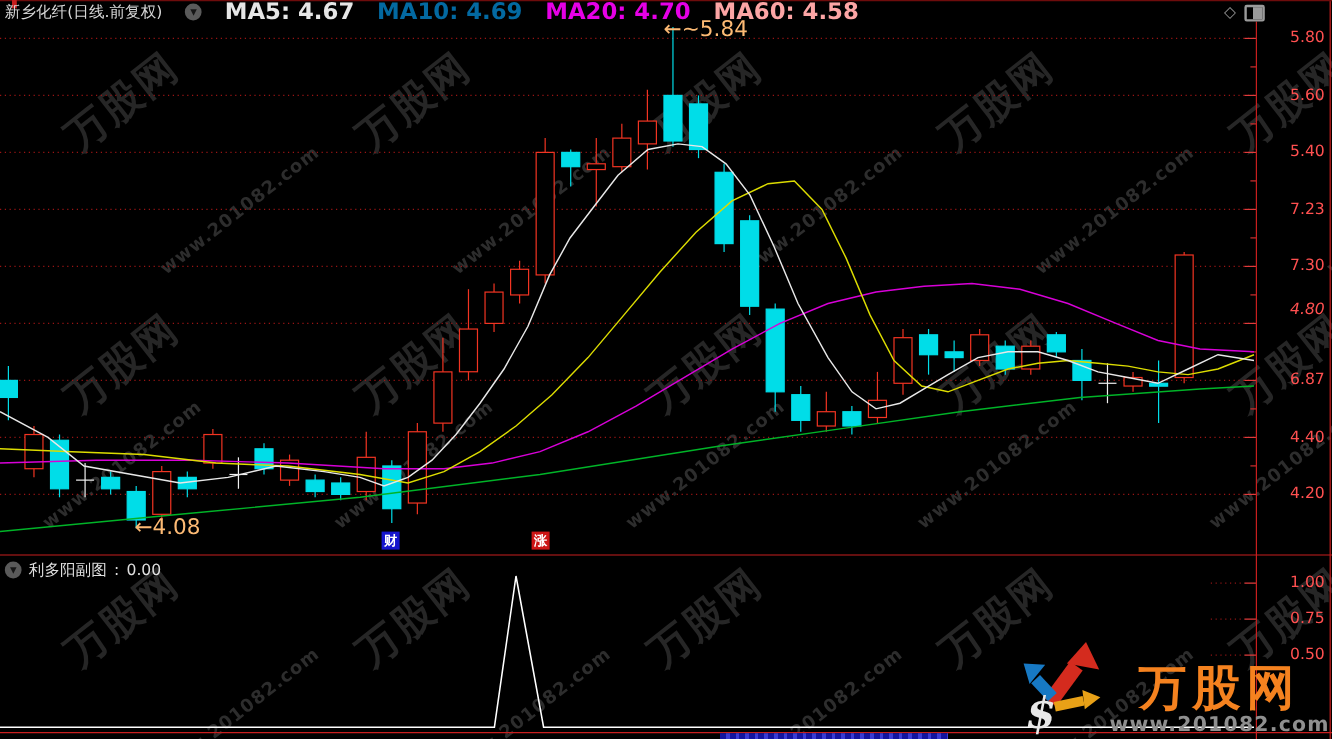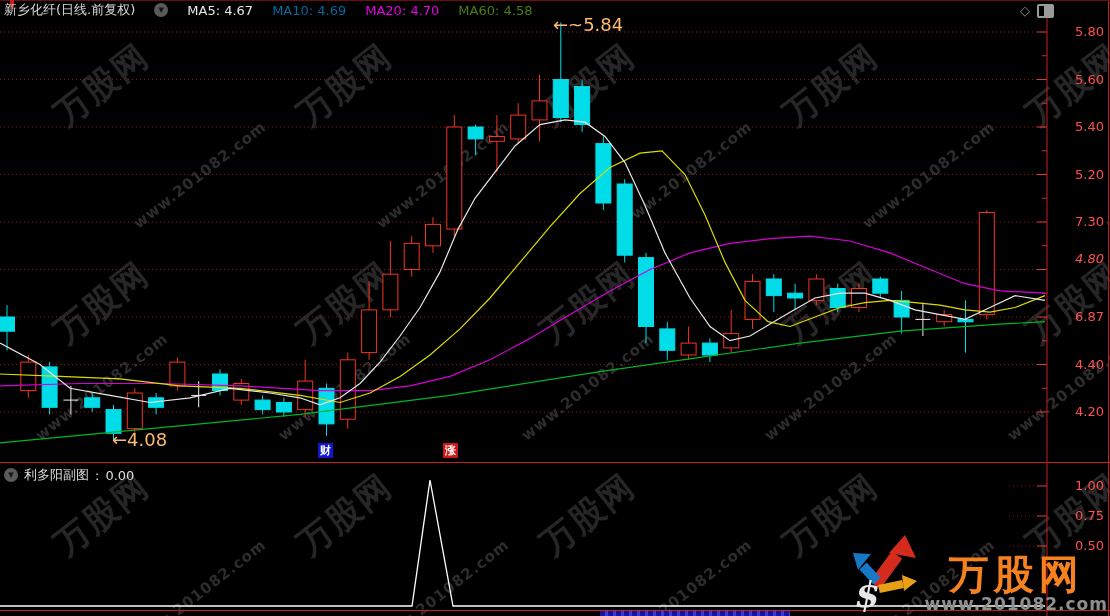--- a/index.html
+++ b/index.html
@@ -8,21 +8,21 @@
   #watermarks{position:absolute;inset:0;z-index:1;}
   #watermarks div{position:absolute;transform:rotate(-38deg);font-weight:bold;white-space:nowrap;}
   .wm-mark{color:#262626;font-size:34px;letter-spacing:2px;}
   .wm-url{color:#2d2d2d;font-size:15px;letter-spacing:1px;}
   #chart-svg{position:absolute;left:0;top:0;z-index:2;}
   .main-header{position:absolute;left:4px;top:2px;z-index:6;display:flex;align-items:center;
                gap:19px;font-size:13px;height:16px;}
   .title{color:#d8d8d8;}
   .circle-icon{width:14px;height:14px;border-radius:50%;background:#5a5a5a;color:#161616;
                font-size:11px;line-height:13px;text-align:center;display:inline-block;flex:0 0 auto;}
-  .ma-label{font-size:13px;}
+  .ma-label{font-size:19px;font-weight:bold;}
   .corner-icons{position:absolute;left:1020px;top:3px;z-index:6;display:flex;gap:7px;align-items:center;}
   .diamond{color:#8f8f8f;font-size:13px;}
   .panel-ic{width:13px;height:10px;border:2px solid #9a9a9a;border-radius:2px;
             background:linear-gradient(90deg,transparent 0 5px,#9a9a9a 5px);}
   .sub-header{position:absolute;left:4px;top:466px;z-index:6;display:flex;align-items:center;
               gap:6px;font-size:13px;color:#dedede;}
   .axis-label{position:absolute;left:1052px;width:52px;text-align:right;color:#ff5050;
               font-size:13px;z-index:4;}
   .evt{position:absolute;z-index:5;width:15px;height:15px;color:#fff;font-size:11px;
        line-height:15px;text-align:center;font-weight:bold;}
@@ -212,21 +212,21 @@
     </svg>
 
   <div class="tl-tick"></div>
 
   <div class="main-header">
     <span class="title">新乡化纤(日线.前复权)</span>
     <span class="circle-icon">▾</span>
     <span class="ma-label" style="color: rgb(230, 230, 230);">MA5: 4.67</span>
     <span class="ma-label" style="color: #0369a1;">MA10: 4.69</span>
     <span class="ma-label" style="color: rgb(230, 0, 230);">MA20: 4.70</span>
-    <span class="ma-label" style="color: #4d7c0f;">MA60: 4.58</span>
+    <span class="ma-label" style="color: #fca5a5;">MA60: 4.58</span>
   </div>
 
   <div class="corner-icons">
     <span class="diamond">◇</span>
     <span class="panel-ic"></span>
   </div>
 
   <div class="sub-header">
     <span class="circle-icon">▾</span>
     <span>利多阳副图</span>
@@ -247,21 +247,21 @@
       <text x="10" y="82" font-size="36" font-style="italic" font-weight="bold" fill="#e8e8e8" font-family="DejaVu Serif, serif">$</text>
     </svg>
     <div class="logo-text">
       <div class="brand">万股网</div>
       <div class="url">www.201082.com</div>
     </div>
   </div>
 <div class="axis-label" style="top: 24px;">5.80</div>
     <div class="axis-label" style="top: 71.5px;">5.60</div>
     <div class="axis-label" style="top: 119px;">5.40</div>
-    <div class="axis-label" style="top: 166.5px;">5.20</div>
+    <div class="axis-label" style="top: 166.5px;">7.23</div>
     <div class="axis-label" style="top: 214px;">7.30</div>
     <div class="axis-label" style="top: 251px; font-style: italic;">4.80</div>
     <div class="axis-label" style="top: 309px;">6.87</div>
     <div class="axis-label" style="top: 356.5px;">4.40</div>
     <div class="axis-label" style="top: 404px;">4.20</div>
     <div class="axis-label" style="top: 478px;">1.00</div>
     <div class="axis-label" style="top: 508px;">0.75</div>
     <div class="axis-label" style="top: 538px;">0.50</div>
     <div class="evt" style="left: 318px; top: 443px; background: rgb(21, 21, 205);">财</div>
     <div class="evt" style="left: 443px; top: 443px; background: rgb(205, 21, 21);">涨</div>

